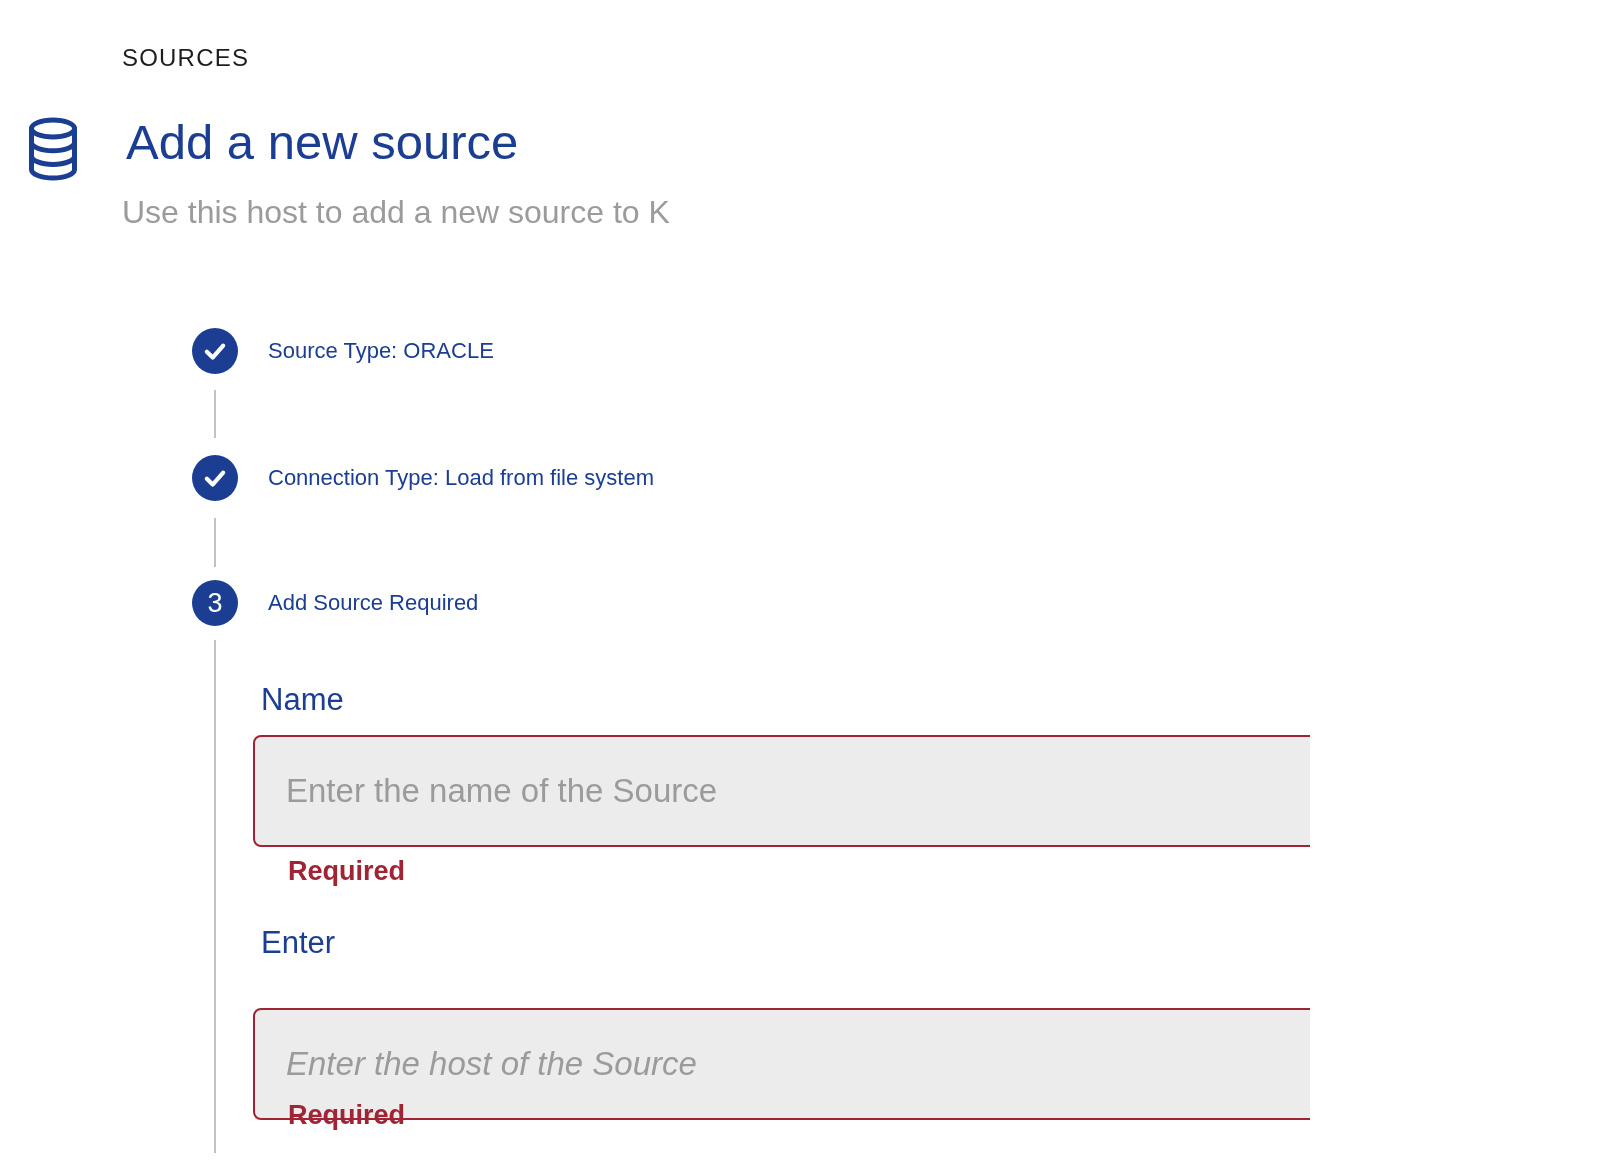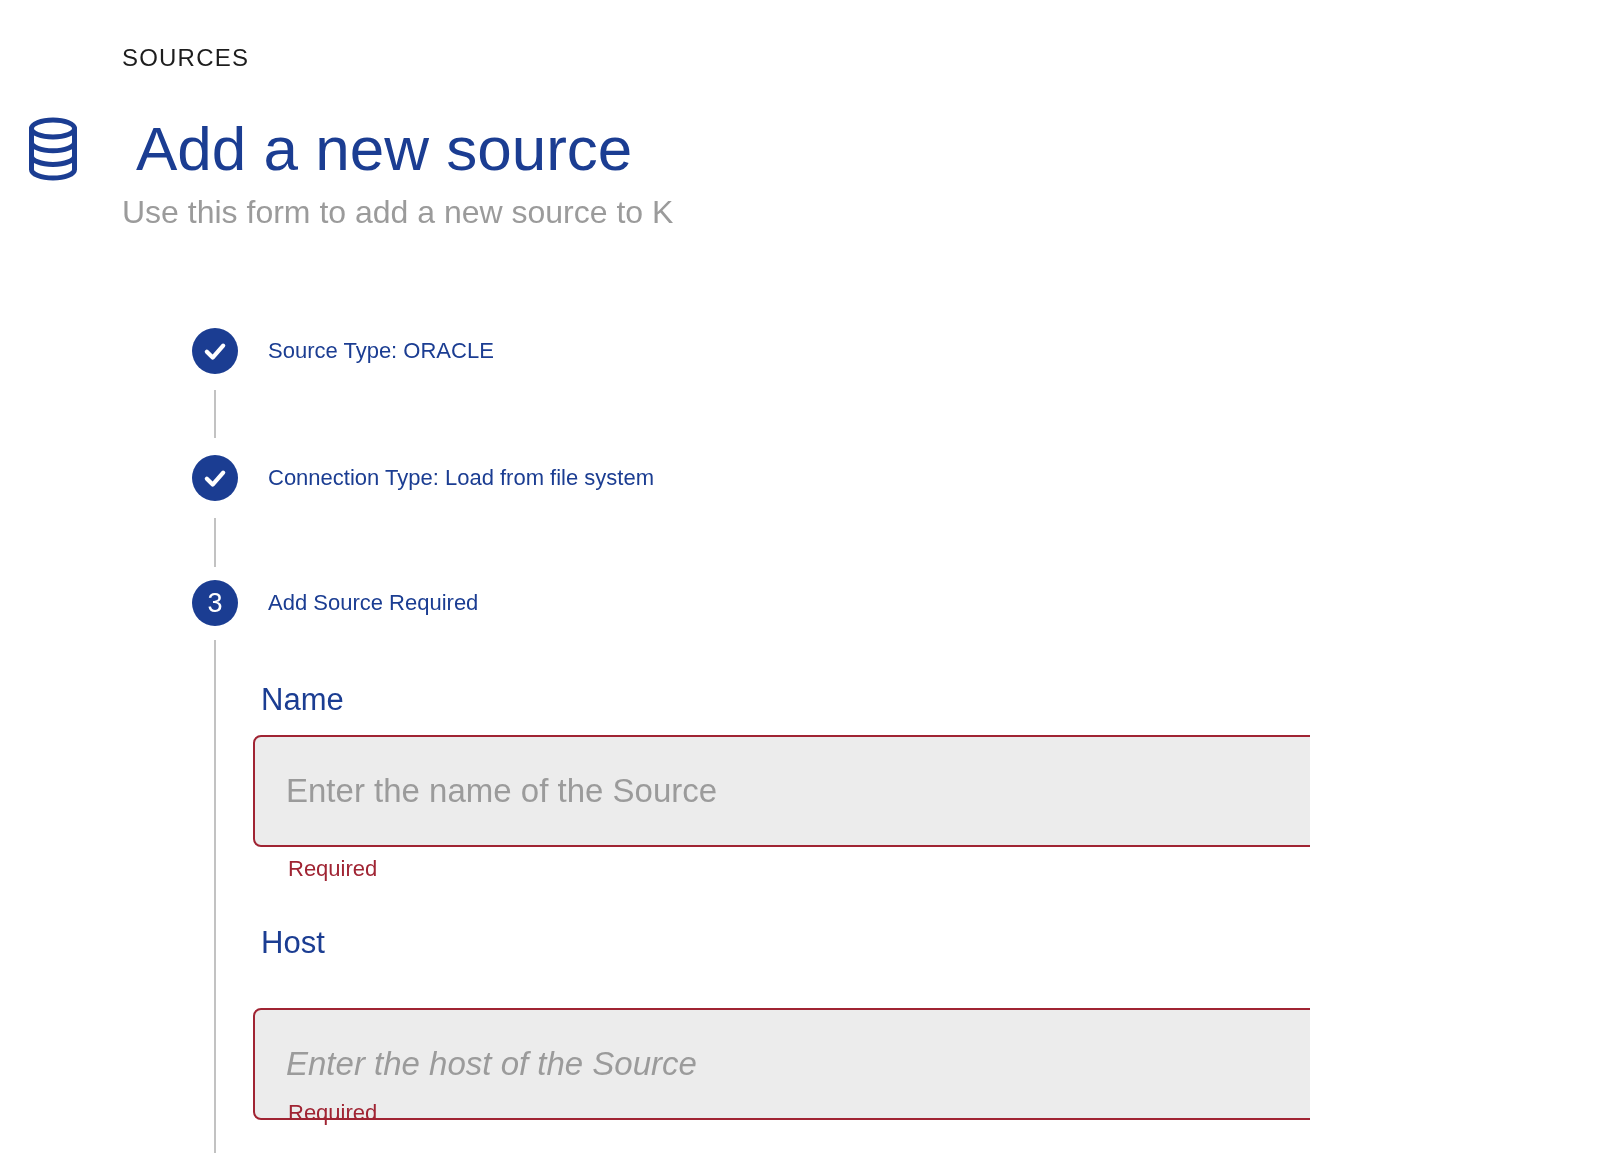--- a/index.html
+++ b/index.html
@@ -19,22 +19,22 @@
     background:#ffffff;
     overflow:hidden;
     font-family:"Liberation Sans", sans-serif;
   }
   .breadcrumb{
     position:absolute;left:122px;top:46px;
     font-size:24px;letter-spacing:1.2px;color:var(--ink);line-height:1;
   }
   .db-icon{position:absolute;left:26px;top:117px;}
   .title{
-    position:absolute;left:136px;top:118px;
-    font-size:62px;font-weight:400;color:var(--blue);line-height:1;white-space:nowrap;
+    position:absolute;left:126px;top:118px;
+    font-size:49px;font-weight:400;color:var(--blue);line-height:1;white-space:nowrap;
   }
   .subtitle{
     position:absolute;left:122px;top:196px;
     font-size:32px;color:var(--muted);line-height:1;white-space:nowrap;
   }
   .step{
     position:absolute;left:192px;height:46px;
     display:flex;align-items:center;gap:30px;cursor:pointer;
   }
   .step-1{top:328px;}
@@ -68,21 +68,21 @@
     padding:0 31px;
     font-size:33px;color:#444444;
     font-family:"Liberation Sans", sans-serif;
     outline:none;
   }
   .text-input::placeholder{color:var(--muted);opacity:1;}
   .name-input{top:735px;}
   .host-input{top:1008px;font-style:italic;}
   .error-text{
     position:absolute;left:288px;
-    font-size:22px;color:var(--red);line-height:1;
+    font-size:27px;color:var(--red);line-height:1;font-weight:bold;
   }
   .name-error{top:858px;}
   .host-error{top:1102px;}
 </style>
 </head>
 <body>
 
 <div class="page">
 
   <div class="breadcrumb">SOURCES</div>
@@ -90,21 +90,21 @@
   <svg class="db-icon" width="54" height="64" viewBox="0 0 54 64" aria-hidden="true">
     <g fill="none" stroke="#1b3d92" stroke-width="5" stroke-linecap="round">
       <ellipse cx="27" cy="11.5" rx="21.5" ry="8.5"></ellipse>
       <path d="M5.5 11.5 V52.5 C5.5 57.2 15.1 61 27 61 C38.9 61 48.5 57.2 48.5 52.5 V11.5"></path>
       <path d="M5.5 25.2 C5.5 29.9 15.1 33.7 27 33.7 C38.9 33.7 48.5 29.9 48.5 25.2"></path>
       <path d="M5.5 38.9 C5.5 43.6 15.1 47.4 27 47.4 C38.9 47.4 48.5 43.6 48.5 38.9"></path>
     </g>
   </svg>
 
   <h1 class="title">Add a new source</h1>
-  <div class="subtitle">Use this form to add a new source to K</div>
+  <div class="subtitle">Use this host to add a new source to K</div>
 
   <div class="step step-1">
     <div class="step-circle">
       <svg width="28" height="28" viewBox="0 0 24 24" aria-hidden="true">
         <polyline points="5,12.6 10,17.6 19,7.4" fill="none" stroke="#ffffff" stroke-width="3.6" stroke-linecap="round" stroke-linejoin="round"></polyline>
       </svg>
     </div>
     <div class="step-label">Source Type: ORACLE</div>
   </div>
 
@@ -127,17 +127,17 @@
     </div>
     <div class="step-label">Add Source Required</div>
   </div>
 
   <div class="connector connector-tail"></div>
 
   <div class="field-label name-label">Name</div>
   <input class="text-input name-input" type="text" placeholder="Enter the name of the Source" style="">
   <div class="error-text name-error">Required</div>
 
-  <div class="field-label host-label">Host</div>
+  <div class="field-label host-label">Enter</div>
   <input class="text-input host-input" type="text" placeholder="Enter the host of the Source" style="">
   <div class="error-text host-error">Required</div>
 
 </div>
 
 </body></html>

